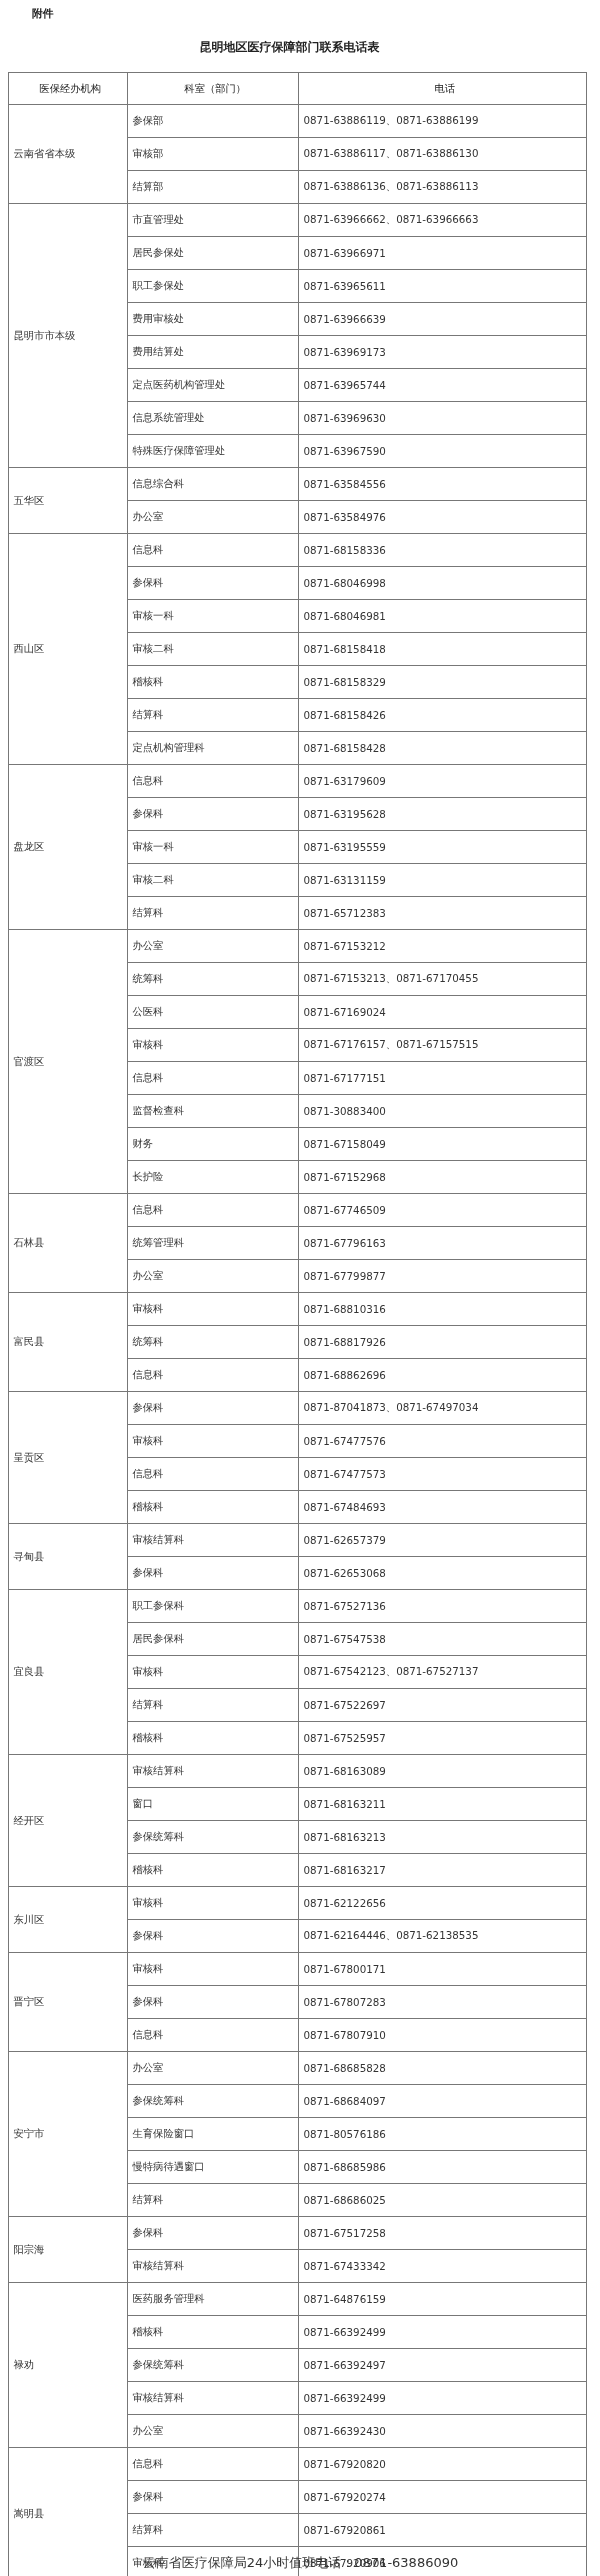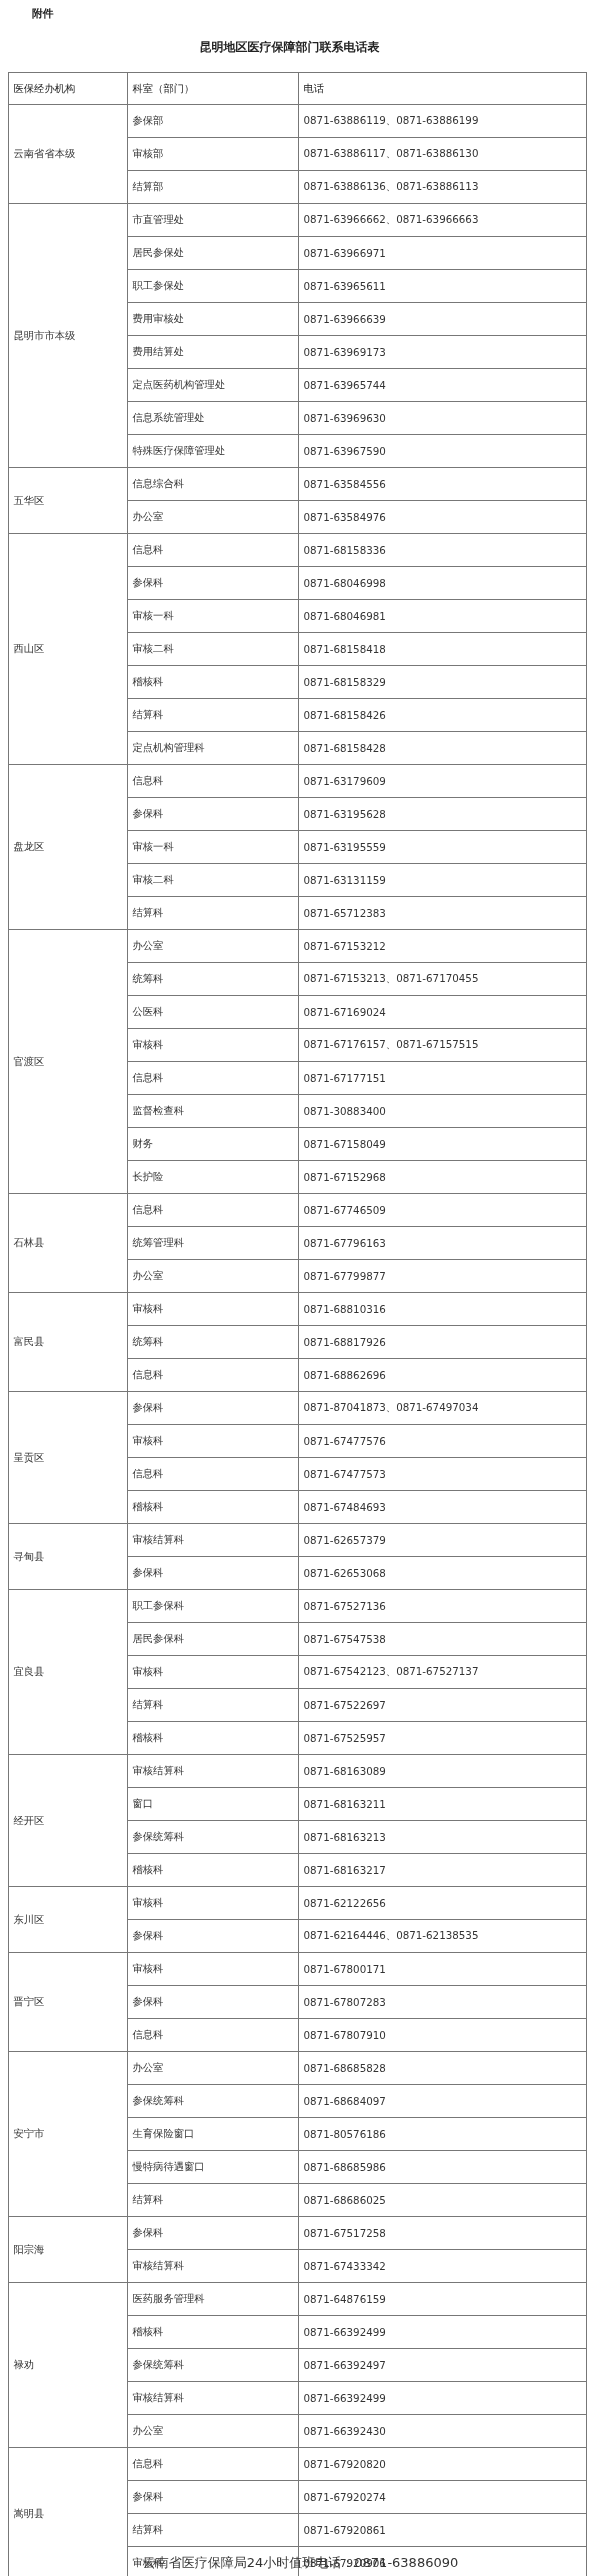--- a/index.html
+++ b/index.html
@@ -43,21 +43,21 @@
       font-size: 10.3px;
       font-weight: normal;
       text-align: left;
       padding: 0 0 0 4.5px;
       height: 32px;
       vertical-align: middle;
       color: #333333;
       white-space: nowrap;
       overflow: hidden;
     }
-    table.contacts thead th { height: 31px; color: #222; }
+    table.contacts thead th { height: 31px; color: #222; text-align: center; }
     col.c1 { width: 119px; }
     col.c2 { width: 171px; }
     col.c3 { width: 288px; }
     .footer-note {
       position: absolute;
       left: 0;
       width: 601px;
       top: 2554px;
       text-align: center;
       font-size: 13px;

